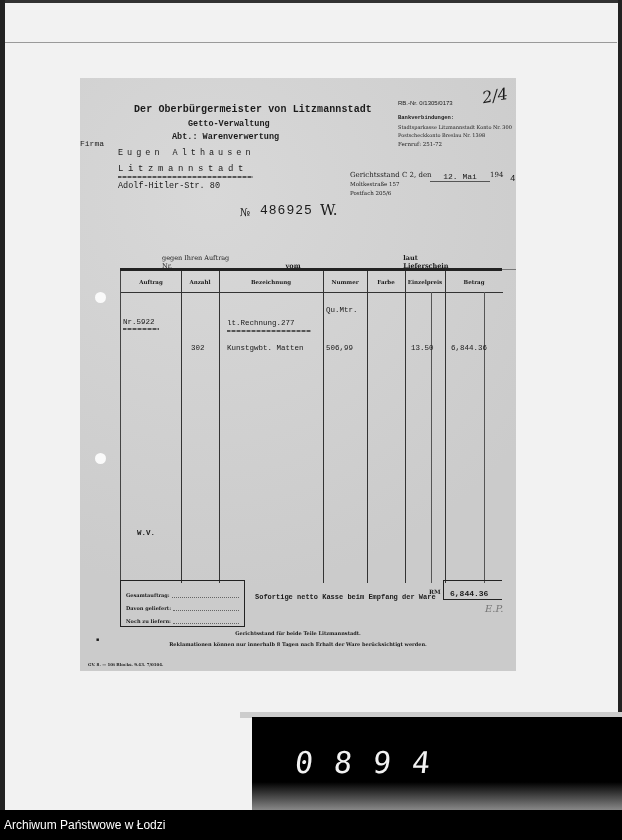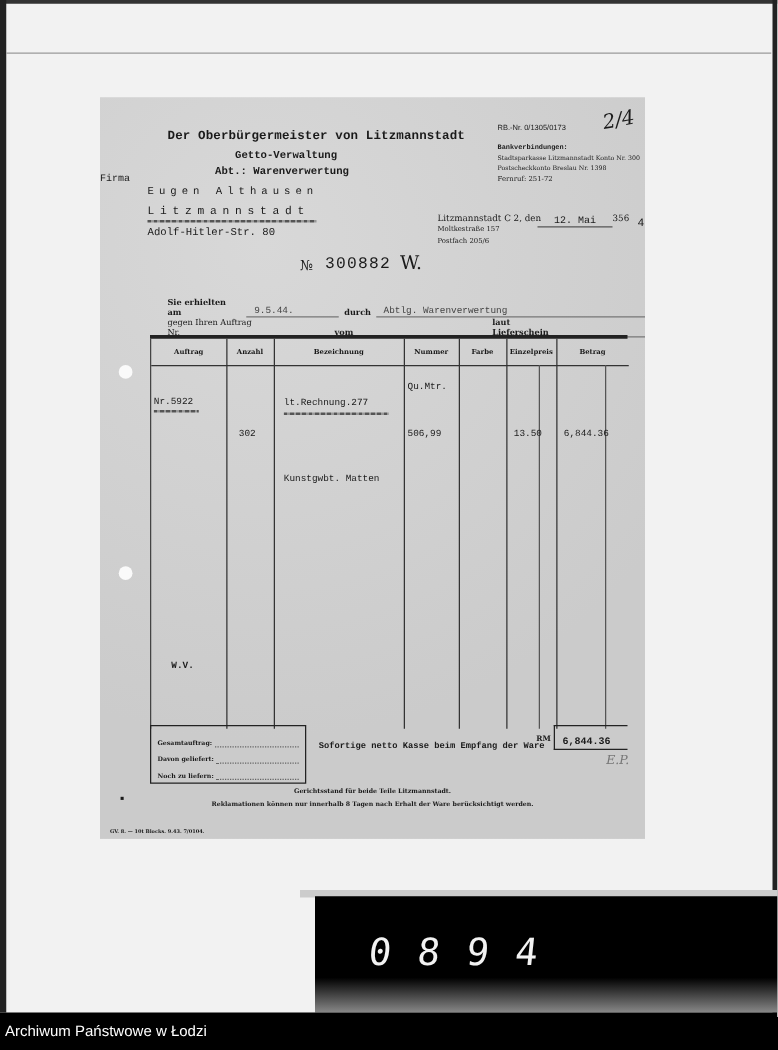--- a/index.html
+++ b/index.html
@@ -98,39 +98,33 @@
   <div class="addr2-ul"></div>
   <div class="addr3 mono">Adolf-Hitler-Str. 80</div>
 
   <div class="rbnr">RB.-Nr. 0/1305/0173</div>
   <div class="handnum">2/4</div>
   <div class="bank-title fraktur">Bankverbindungen:</div>
   <div class="bank1">Stadtsparkasse Litzmannstadt Konto Nr. 300</div>
   <div class="bank2">Postscheckkonto Breslau Nr. 1398</div>
   <div class="fern">Fernruf: 251-72</div>
 
-  <div class="place">Litzmannstadt C 2, den</div>
+  <div class="place">Gerichtsstand C 2, den</div>
   <div class="date-val mono">12. Mai</div>
-  <div class="year">356</div>
+  <div class="year">194</div>
   <div class="year-hand mono">4</div>
   <div class="street">Moltkestraße 157</div>
   <div class="postbox">Postfach 205/6</div>
 
   <div class="nr-sym">№</div>
-  <div class="nr-val mono">300882</div>
+  <div class="nr-val mono">486925</div>
   <div class="nr-suffix">W.</div>
 
-  <div class="frm-row" style="top:160px;">
-    <span>Sie erhielten am</span>
-    <span class="line" style="width:75px; margin-left:4px;">9.5.44.</span>
-    <span style="margin-left:4px;">durch</span>
-    <span class="line" style="width:218px; margin-left:4px;">Abtlg. Warenverwertung</span>
-  </div>
   <div class="frm-row" style="top:176px;">
-    <span style="font-weight:normal;">gegen Ihren Auftrag Nr.</span>
+    <span style="font-weight:normal;margin-left:28px;">gegen Ihren Auftrag Nr.</span>
     <span class="line" style="width:52px; margin-left:4px;"></span>
     <span style="margin-left:4px;text-align:center;">vom</span>
     <span class="line" style="width:110px; margin-left:4px;"></span>
     <span style="margin-left:2px;">laut Lieferschein</span>
     <span class="line" style="width:64px; margin-left:2px;"></span>
   </div>
 
   <div class="table-top"></div>
   <div class="table">
     <div class="th" style="left:0; width:60px;">Auftrag</div>
@@ -152,21 +146,21 @@
     <div class="subline" style="left:363px;"></div>
 
     <div class="cell" style="left:205px; top:35px;">Qu.Mtr.</div>
 
     <div class="cell" style="left:2px; top:47px;">Nr.5922</div>
     <div class="cell-ul" style="left:2px; top:57px; width:36px;"></div>
     <div class="cell" style="left:106px; top:48px;">lt.Rechnung.277</div>
     <div class="cell-ul" style="left:106px; top:59px; width:84px;"></div>
 
     <div class="cell" style="left:70px; top:73px;">302</div>
-    <div class="cell" style="left:106px; top:73px;margin-top:36px;">Kunstgwbt. Matten</div>
+    <div class="cell" style="left:106px; top:73px;">Kunstgwbt. Matten</div>
     <div class="cell" style="left:205px; top:73px;">506,99</div>
     <div class="cell" style="left:290px; top:73px;">13.50</div>
     <div class="cell" style="left:330px; top:73px;">6,844.36</div>
 
     <div class="cell" style="left:16px; top:258px; font-weight:bold;">W.V.</div>
   </div>
 
   <div class="box">
     <div class="box-row">
         <span>Gesamtauftrag:</span>

